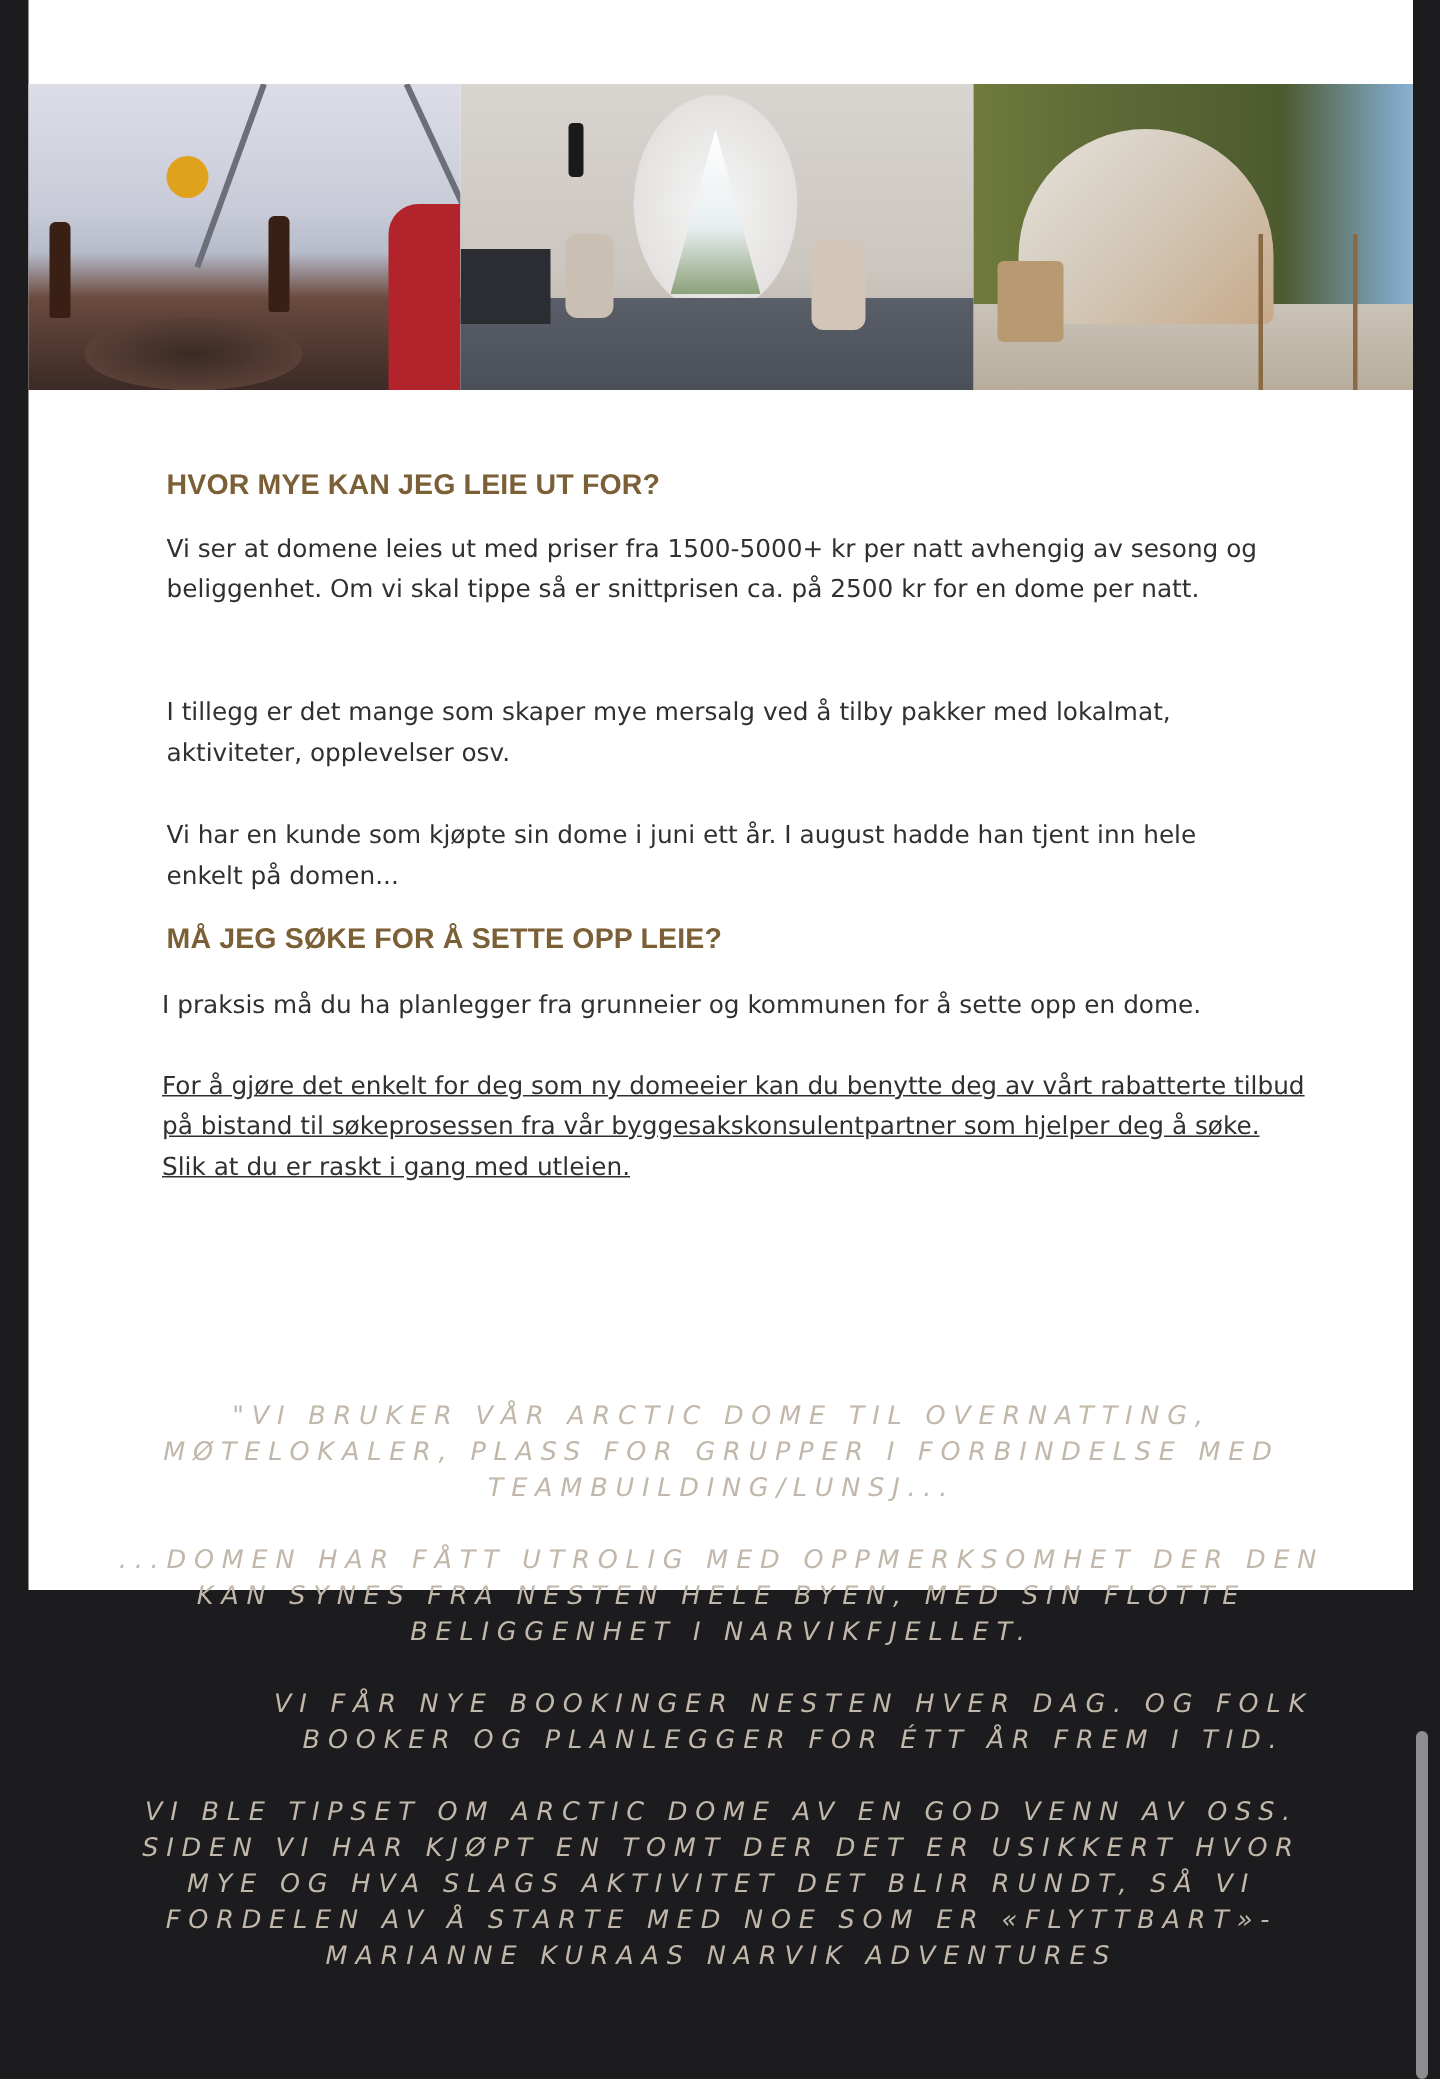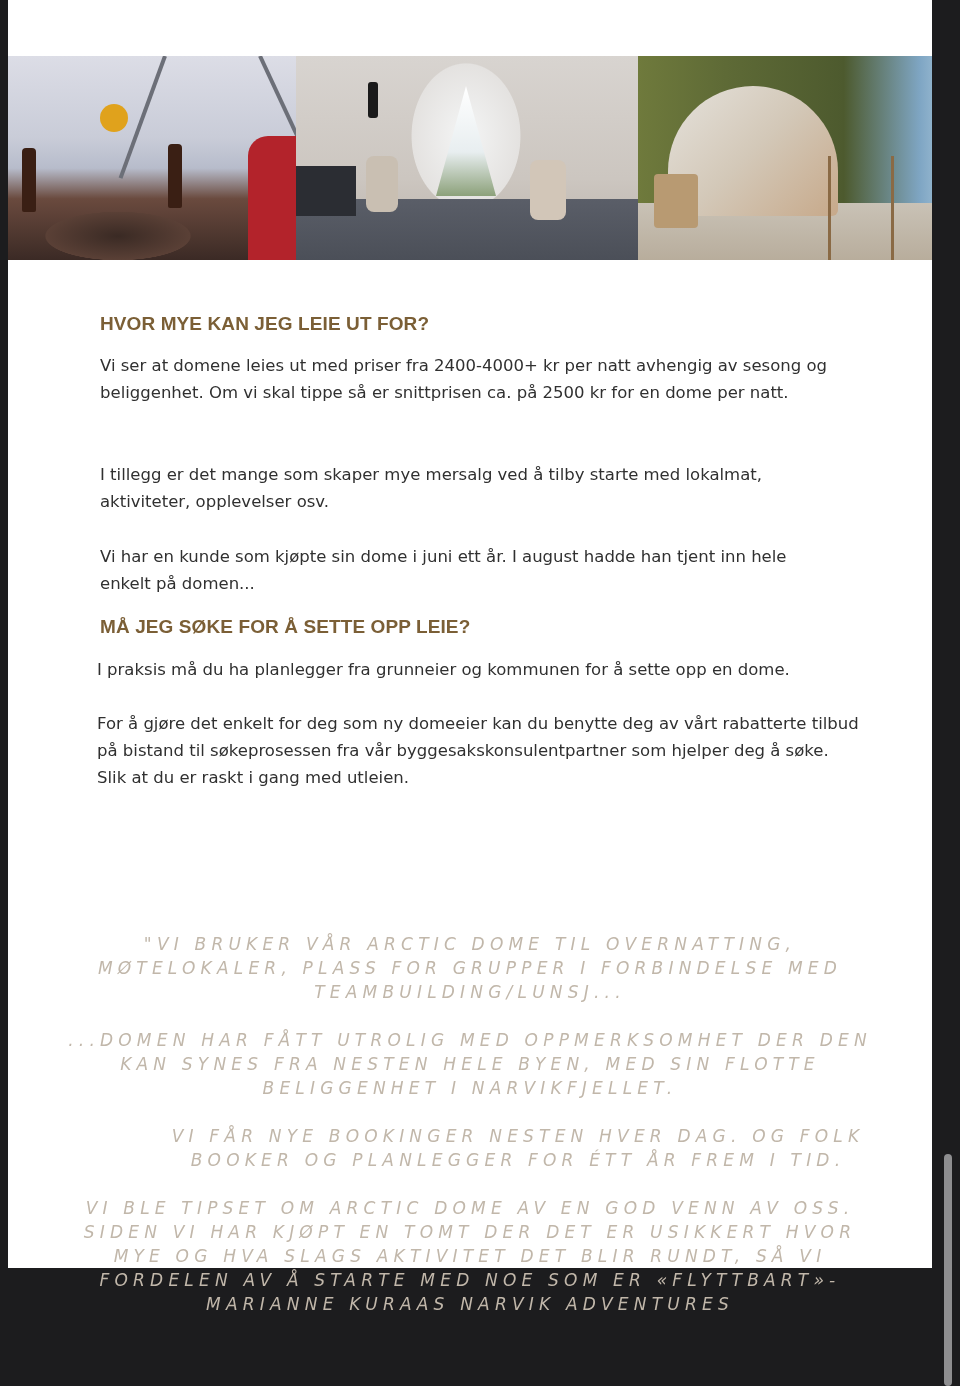--- a/index.html
+++ b/index.html
@@ -3,21 +3,21 @@
 <meta charset="utf-8">
 <style>
   html, body { margin: 0; padding: 0; }
   body {
     width: 960px; height: 1386px; overflow: hidden;
     background: #1c1c1e;
     position: relative;
     font-family: "Liberation Sans", "DejaVu Sans", sans-serif;
   }
   .page {
-    position: absolute; left: 8px; top: 0; width: 924px; height: 1268px;
+    position: absolute; left: 19px; top: 0; width: 924px; height: 1060px;
     background: #ffffff;
   }
   .gallery {
     position: absolute; left: 0; top: 56px; width: 924px; height: 204px;
     display: flex;
   }
   .photo { height: 204px; position: relative; overflow: hidden; }
   .photo-1 {
     width: 288px;
     background:
@@ -108,27 +108,27 @@
     </div>
     <div class="photo photo-3" title="Geodesic dome on wooden deck by the lake">
       <div class="dome"></div>
       <div class="chair"></div>
       <div class="fence"></div>
     </div>
   </div>
 
   <div class="content">
     <h2 class="section-heading" style="left:92px; top:53px;">HVOR MYE KAN JEG LEIE UT FOR?</h2>
-    <p class="para" style="left:92px; top:92px; width:730px;">Vi ser at domene leies ut med priser fra 2400-4000+ kr per natt avhengig av sesong og beliggenhet. Om vi skal tippe så er snittprisen ca. på 2500 kr for en dome per natt.</p>
-    <p class="para" style="left:92px; top:201px; width:680px;">I tillegg er det mange som skaper mye mersalg ved å tilby starte med lokalmat, aktiviteter, opplevelser osv.</p>
+    <p class="para" style="left:92px; top:92px; width:730px;">Vi ser at domene leies ut med priser fra 1500-5000+ kr per natt avhengig av sesong og beliggenhet. Om vi skal tippe så er snittprisen ca. på 2500 kr for en dome per natt.</p>
+    <p class="para" style="left:92px; top:201px; width:680px;">I tillegg er det mange som skaper mye mersalg ved å tilby pakker med lokalmat, aktiviteter, opplevelser osv.</p>
     <p class="para" style="left:92px; top:283px; width:740px;">Vi har en kunde som kjøpte sin dome i juni ett år. I august hadde han tjent inn hele enkelt på domen...</p>
 
     <h2 class="section-heading" style="left:92px; top:356px;">MÅ JEG SØKE FOR Å SETTE OPP LEIE?</h2>
     <p class="para" style="left:89px; top:396px; width:780px;">I praksis må du ha planlegger fra grunneier og kommunen for å sette opp en dome.</p>
-    <p class="para" style="left:89px; top:450px; width:765px;">For å gjøre det enkelt for deg som ny domeeier kan du benytte deg av vårt rabatterte tilbud på bistand til søkeprosessen fra vår byggesakskonsulentpartner som hjelper deg å søke. Slik at du er raskt i gang med utleien.</p>
+    <p class="para" style="left:89px; top:450px; width:765px;text-decoration:underline;">For å gjøre det enkelt for deg som ny domeeier kan du benytte deg av vårt rabatterte tilbud på bistand til søkeprosessen fra vår byggesakskonsulentpartner som hjelper deg å søke. Slik at du er raskt i gang med utleien.</p>
   </div>
 
   <div>
     <p class="quote" style="top:932px; padding:0 70px; box-sizing:border-box;">"Vi bruker vår Arctic Dome til overnatting, møtelokaler, plass for grupper i forbindelse med teambuilding/lunsj...</p>
     <p class="quote" style="top:1028px; padding:0 40px; box-sizing:border-box;">...domen har fått utrolig med oppmerksomhet der den kan synes fra nesten hele byen, med sin flotte beliggenhet i Narvikfjellet.</p>
     <p class="quote" style="top:1124px; padding:0 90px; box-sizing:border-box;margin-left:48px;">Vi får nye bookinger nesten hver dag. Og folk booker og planlegger for étt år frem i tid.</p>
     <p class="quote" style="top:1196px; padding:0 70px; box-sizing:border-box;">Vi ble tipset om Arctic Dome av en god venn av oss. Siden vi har kjøpt en tomt der det er usikkert hvor mye og hva slags aktivitet det blir rundt, så vi fordelen av å starte med noe som er «flyttbart»- Marianne Kuraas Narvik Adventures</p>
   </div>
 </div>
 

